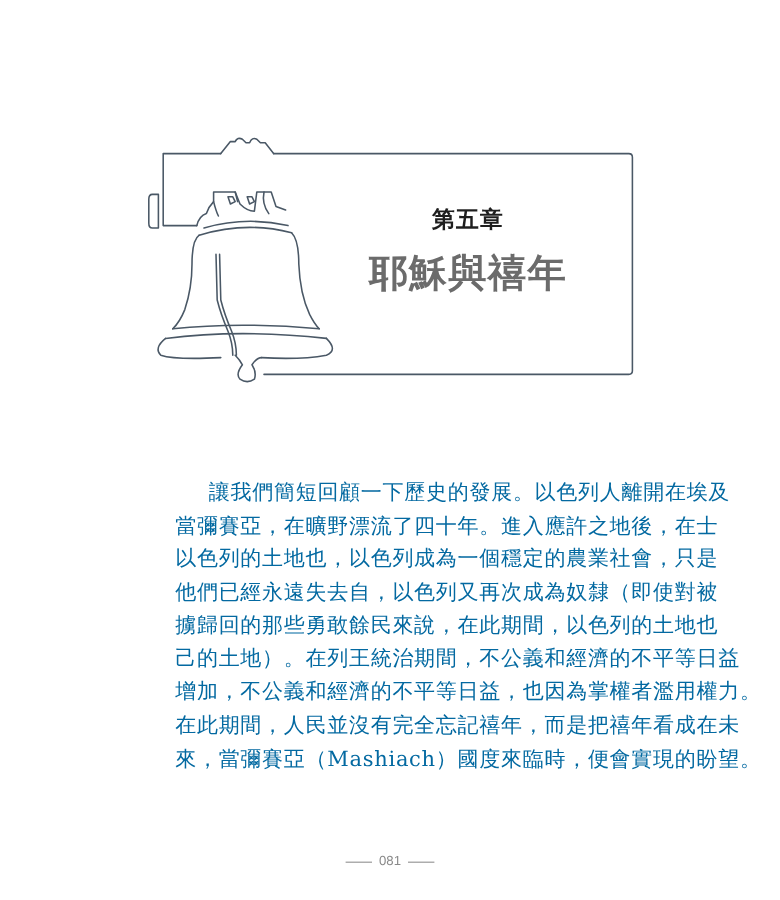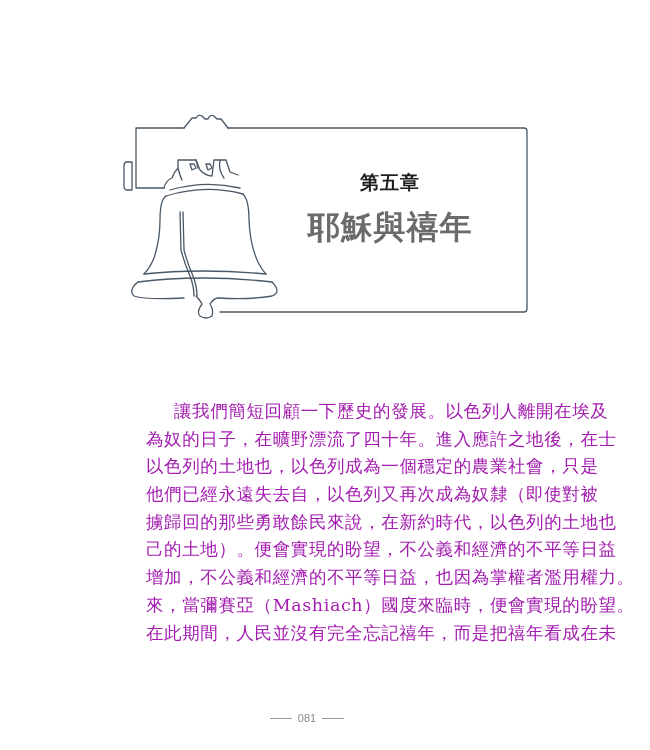--- a/index.html
+++ b/index.html
@@ -12,26 +12,26 @@
     font-size: 19px; color: #1e1e1e; letter-spacing: 1px;
   }
   .chapter-title {
     position: absolute; left: 290px; top: 206px; width: 200px; text-align: center;
     font-family: Liberation Sans, sans-serif; font-weight: bold;
     font-size: 32px; color: #6b6b6b; letter-spacing: 1px;
   }
   .body-text {
     position: absolute; left: 146px; top: 398px; width: 374px;
     font-family: "DejaVu Serif", "Liberation Serif", serif;
-    font-size: 17.5px; color: #a21caf;
+    font-size: 17.5px; color: #0369a1;
   }
   .line { height: 27.7px; line-height: 27.7px; white-space: nowrap; overflow: visible; letter-spacing: 0.6px; }
   .line.indent { padding-left: 28px; }
   .folio {
-    position: absolute; left: 252px; top: 710px; width: 110px; height: 16px;
+    position: absolute; left: 270px; top: 710px; width: 110px; height: 16px;
     display: flex; align-items: center; justify-content: center; gap: 6px;
   }
   .folio .rule { width: 22px; height: 1px; background: #9a9a9a; }
   .folio .num {
     font-family: "Liberation Sans", "DejaVu Sans", sans-serif; font-size: 11px; color: #8a8a8a;
   }
 </style>
 </head>
 <body>
 
@@ -71,28 +71,28 @@
 
       <path d="M196 296 Q200 300 202 304 Q196 312 200 316 Q206 320 212 316 Q214 310 210 304 Q214 298 218 298"></path>
     </g>
   </svg>
 
   <div class="chapter-no">第五章</div>
   <div class="chapter-title">耶穌與禧年</div>
 
   <div class="body-text">
     <div class="line indent">讓我們簡短回顧一下歷史的發展。以色列人離開在埃及</div>
-    <div class="line">為奴的日子，在曠野漂流了四十年。進入應許之地後，在士</div>
+    <div class="line">當彌賽亞，在曠野漂流了四十年。進入應許之地後，在士</div>
     <div class="line">以色列的土地也，以色列成為一個穩定的農業社會，只是</div>
     <div class="line">他們已經永遠失去自，以色列又再次成為奴隸（即使對被</div>
-    <div class="line">擄歸回的那些勇敢餘民來說，在新約時代，以色列的土地也</div>
-    <div class="line">己的土地）。便會實現的盼望，不公義和經濟的不平等日益</div>
+    <div class="line">擄歸回的那些勇敢餘民來說，在此期間，以色列的土地也</div>
+    <div class="line">己的土地）。在列王統治期間，不公義和經濟的不平等日益</div>
     <div class="line">增加，不公義和經濟的不平等日益，也因為掌權者濫用權力。</div>
+    <div class="line">在此期間，人民並沒有完全忘記禧年，而是把禧年看成在未</div>
     <div class="line">來，當彌賽亞（Mashiach）國度來臨時，便會實現的盼望。</div>
-    <div class="line">在此期間，人民並沒有完全忘記禧年，而是把禧年看成在未</div>
   </div>
 
   <div class="folio">
     <span class="rule"></span>
     <span class="num">081</span>
     <span class="rule"></span>
   </div>
 </div>
 
 </body></html>

